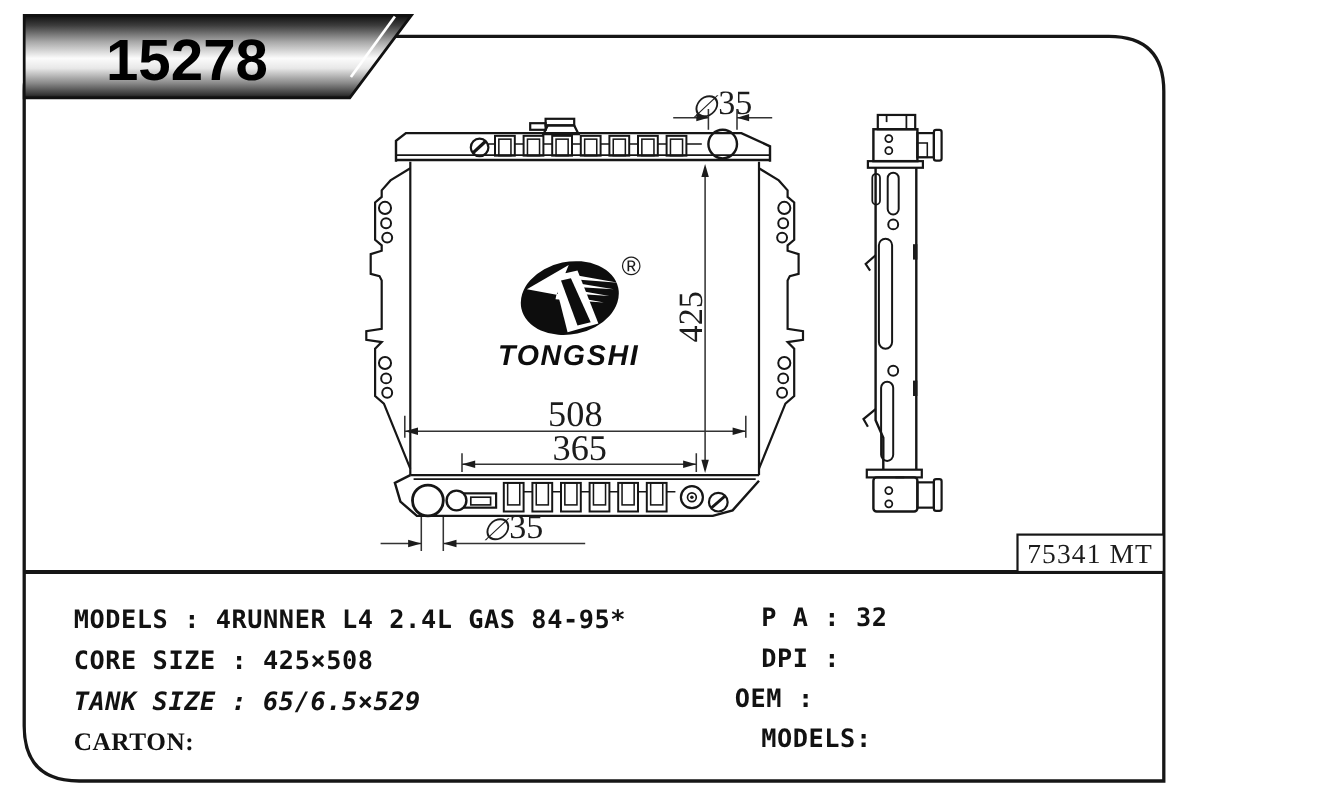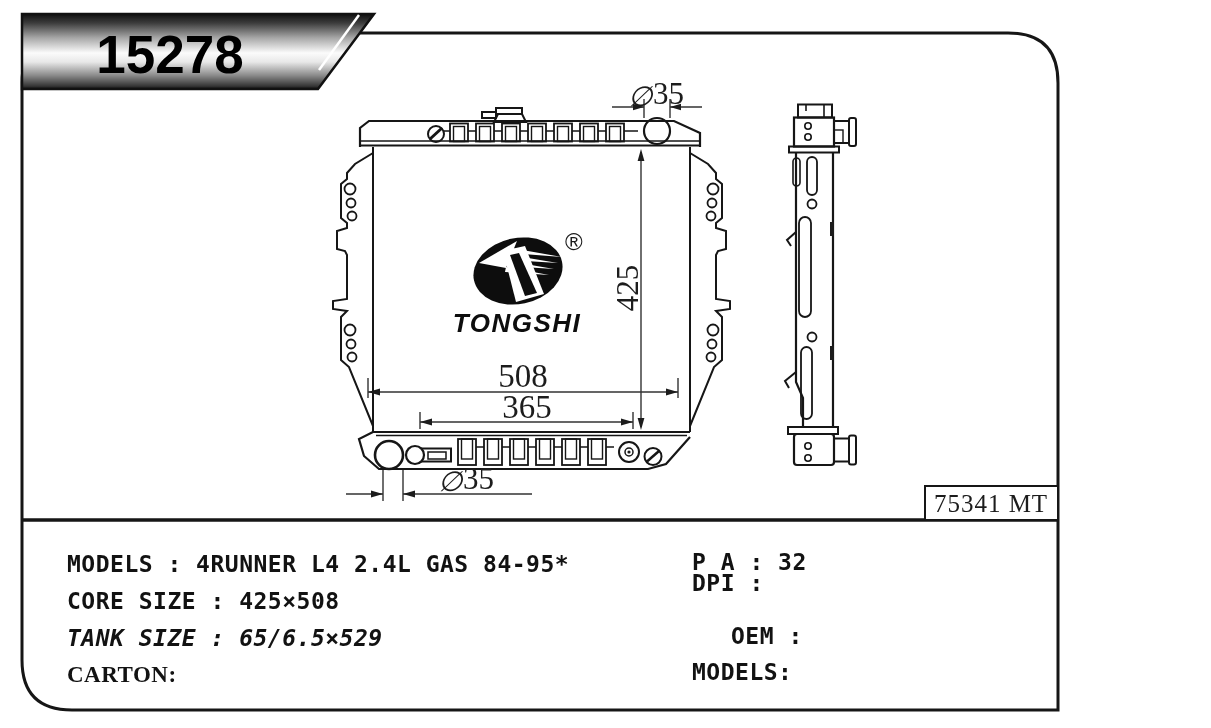--- a/index.html
+++ b/index.html
@@ -229,17 +229,17 @@
     <line class="ln" stroke-width="1.6" x1="814" y1="434" x2="822" y2="434"></line>
   </g>
 </svg>
 
   <div class="spec" style="left:67px;top:553px;">MODELS : 4RUNNER L4 2.4L GAS 84-95*</div>
   <div class="spec" style="left:67px;top:590px;">CORE SIZE : 425×508</div>
   <div class="spec" style="left:67px;top:627px;font-style:italic;">TANK SIZE : 65/6.5×529</div>
   <div class="spec" style="left:67px;top:663px;font-family:Liberation Serif, serif;">CARTON:</div>
 
   <div class="spec" style="left:692px;top:551px;">P A : 32</div>
-  <div class="spec" style="left:692px;top:572px;">DPI :</div>
-  <div class="spec" style="left:731px;top:625px;">OEM :</div>
+  <div class="spec" style="left:692px;top:588px;">DPI :</div>
+  <div class="spec" style="left:668px;top:625px;">OEM :</div>
   <div class="spec" style="left:692px;top:661px;">MODELS:</div>
 
 </div>
 
 </body></html>

